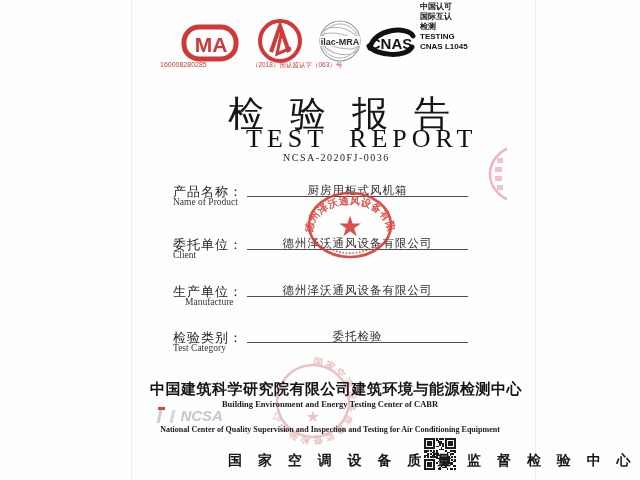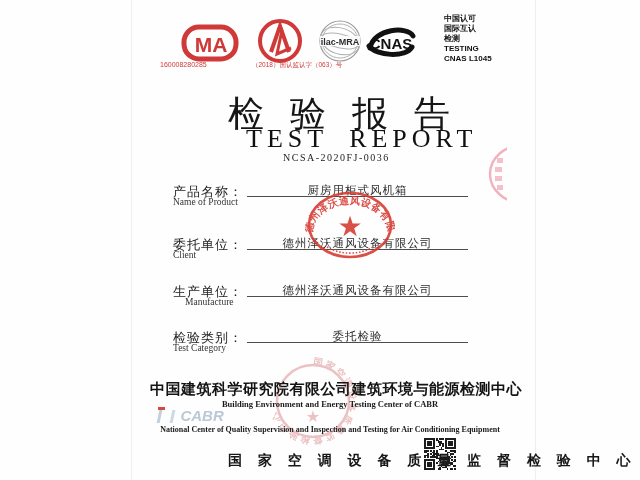--- a/index.html
+++ b/index.html
@@ -71,21 +71,21 @@
   </div>
 
   <div class="abs" style="left:366px;top:22px;width:50px;height:38px;">
     <svg width="50" height="38" viewBox="0 0 50 38">
       <path d="M4 26 C 8 6, 42 4, 47 14" fill="none" stroke="#111" stroke-width="5" stroke-linecap="round"></path>
       <text x="25" y="27" text-anchor="middle" font-size="15" font-weight="bold" fill="#111" font-family="Liberation Sans, sans-serif">CNAS</text>
       <path d="M3 24 C 10 34, 40 36, 46 25" fill="none" stroke="#111" stroke-width="5" stroke-linecap="round"></path>
     </svg>
   </div>
 
-  <div class="abs accred" style="left:420px;top:14px;margin-left:24px;">
+  <div class="abs accred" style="left:420px;top:2px;">
     <div>中国认可</div>
     <div>国际互认</div>
     <div>检测</div>
     <div>TESTING</div>
     <div>CNAS L1045</div>
   </div>
 
   <div class="abs title-cn" style="left:228px;top:90px;">检验报告</div>
   <div class="abs title-en serif" style="left:246px;top:124px;">TEST REPORT</div>
   <div class="abs title-no serif" style="left:283px;top:152px;">NCSA-2020FJ-0036</div>
@@ -122,21 +122,21 @@
       <text x="45" y="66" text-anchor="middle" font-size="16" fill="#dd9093">★</text>
     </svg>
   </div>
 
   <div class="abs foot-cn1" style="left:150px;top:380px;width:360px;text-align:right;">中国建筑科学研究院有限公司建筑环境与能源检测中心</div>
   <div class="abs foot-en serif" style="left:150px;top:399px;width:360px;text-align:center;font-size:8.5px;">Building Environment and Energy Testing Center of CABR</div>
 
   <div class="abs" style="left:158px;top:407px;width:70px;height:18px;">
     <span class="ncsa-red"></span>
     <span class="ncsa-bars"></span>
-    <span class="ncsa-logo">CABR</span>
+    <span class="ncsa-logo">NCSA</span>
   </div>
   <div class="abs foot-cn2" style="left:228px;top:407px;margin-top:45px;">国 家 空 调 设 备 质 量 监 督 检 验 中 心</div>
   <div class="abs foot-en serif" style="left:140px;top:425px;width:380px;text-align:center;">National Center of Quality Supervision and Inspection and Testing for Air Conditioning Equipment</div>
 
   <div class="abs" style="left:424px;top:438px;width:32px;height:32px;">
     <svg id="qr-svg" width="32" height="32" viewBox="0 0 21 21" shape-rendering="crispEdges">
         <rect x="8" y="0" width="1" height="1" fill="#1c1c1c"></rect>
         <rect x="10" y="0" width="1" height="1" fill="#1c1c1c"></rect>
         <rect x="11" y="0" width="1" height="1" fill="#1c1c1c"></rect>
         <rect x="12" y="0" width="1" height="1" fill="#1c1c1c"></rect>

